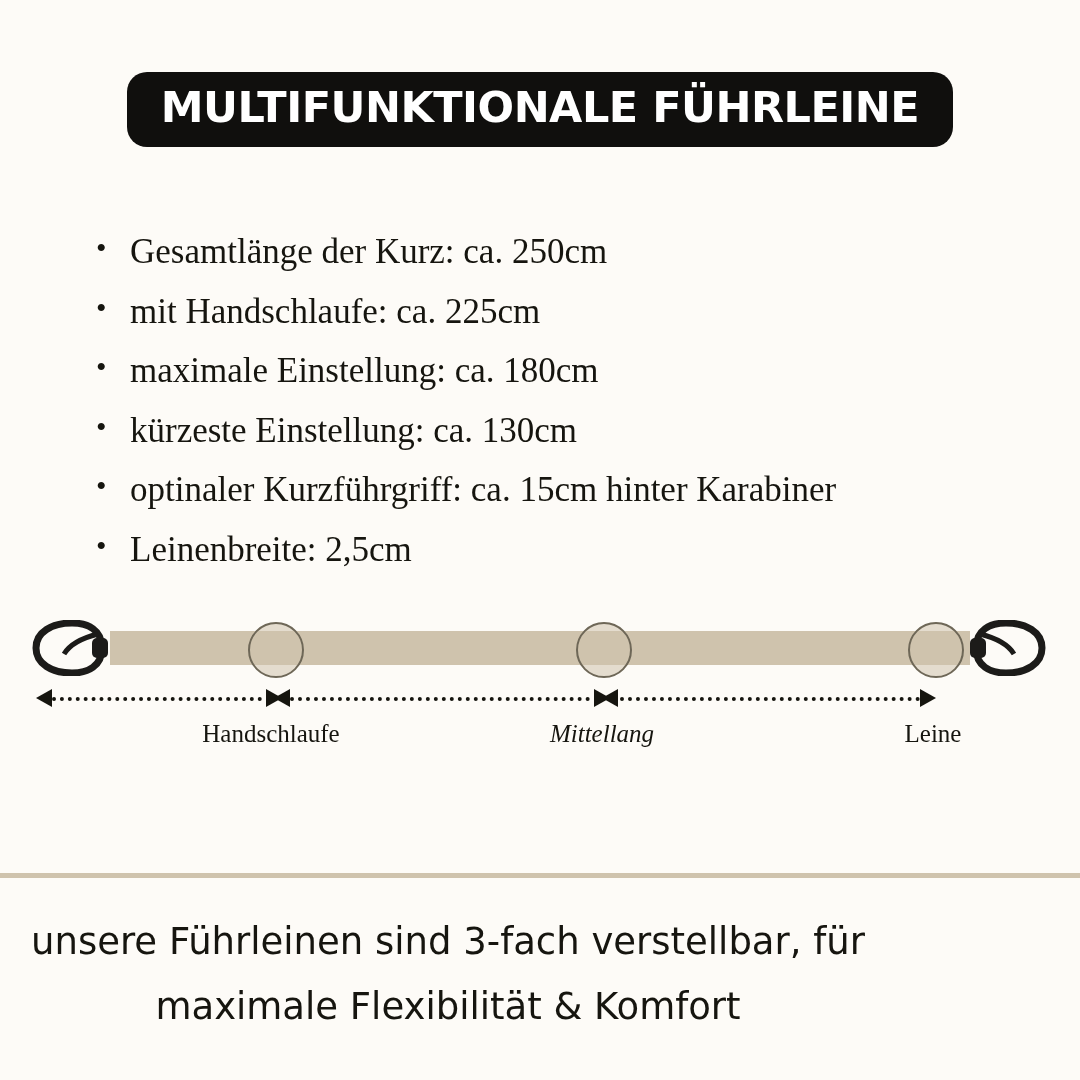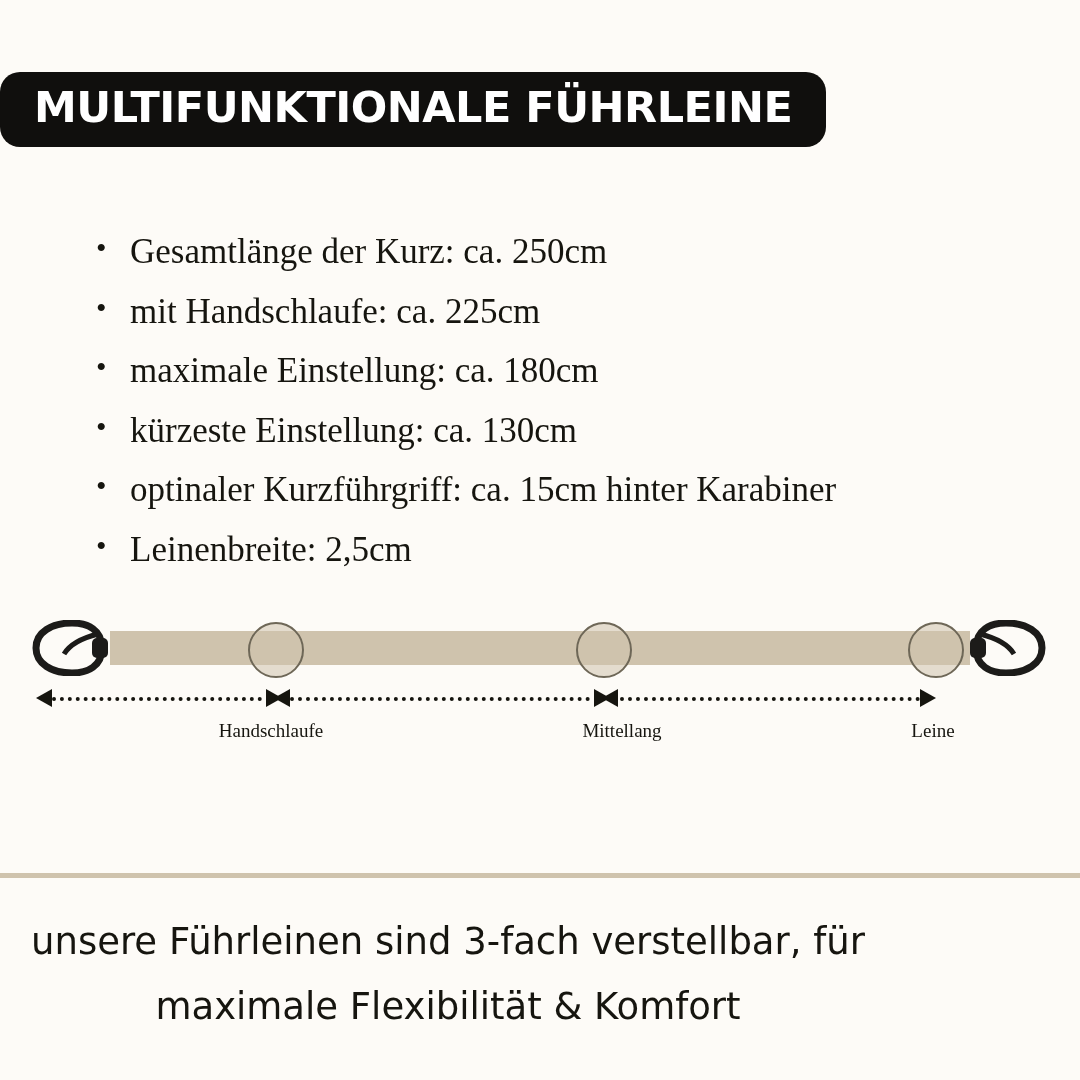--- a/index.html
+++ b/index.html
@@ -15,20 +15,21 @@
     position: relative;
   }
 
   
   .title-wrap {
     position: absolute;
     top: 72px;
     left: 0;
     width: 100%;
     display: flex;
+    justify-content: center;
   }
   .title-banner {
     background: #100f0d;
     color: #ffffff;
     border-radius: 20px;
     padding: 14px 34px 18px 34px;
     font-family: "DejaVu Sans", sans-serif;
     font-weight: bold;
     font-size: 43px;
     letter-spacing: -0.5px;
@@ -131,30 +132,30 @@
   .a5 { left: 602px; }
   .a6 { left: 920px; }
 
   .labels {
     position: absolute;
     top: 106px;
     left: 0;
     width: 1080px;
     height: 40px;
     font-family: "Liberation Serif", serif;
-    font-size: 19px;
+    font-size: 25px;
     color: #16150f;
   }
   .labels span {
     position: absolute;
     transform: translateX(-50%);
     white-space: nowrap;
   }
   .lb1 { left: 271px; }
-  .lb2 { left: 622px; }
+  .lb2 { left: 602px; font-style: italic; }
   .lb3 { left: 933px; }
 
   
   .divider {
     position: absolute;
     top: 873px;
     left: 0;
     width: 1080px;
     height: 5px;
     background: #cfc3ad;

